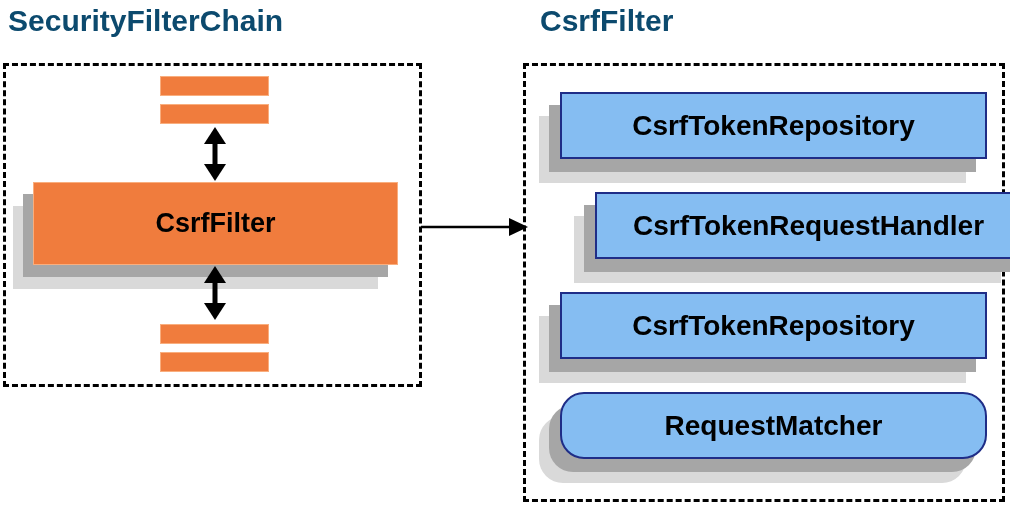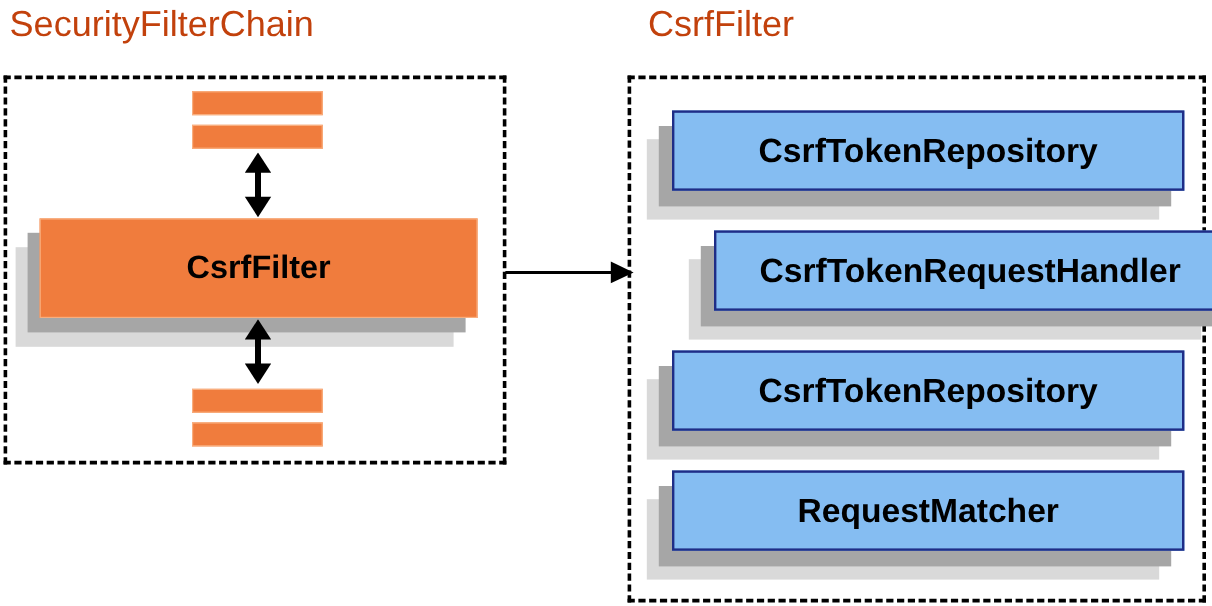--- a/index.html
+++ b/index.html
@@ -10,23 +10,23 @@
     height: 505px;
     background: #ffffff;
     font-family: "Liberation Sans", "DejaVu Sans", sans-serif;
     color: #000;
     overflow: hidden;
   }
   .title {
     position: absolute;
     top: 2px;
     font-size: 30px;
-    font-weight: 400;
+    font-weight: 700;
     line-height: 38px;
-    color: #c2410c;
+    color: #0c4a6e;
     white-space: nowrap;
   }
   #left-title  { left: 8px; }
   #right-title { left: 540px; }
 
   .panel {
     position: absolute;
     border: 3px dashed #000000;
     background: transparent;
   }
@@ -89,21 +89,21 @@
     box-shadow: -11px 13px 0 #A6A6A6, -21px 24px 0 #D9D9D9;
     display: flex;
     align-items: center;
     justify-content: center;
     font-size: 28px;
     font-weight: 700;
   }
   #component-1 { top: 26px; }
   #component-2 { top: 126px; margin-left: 35px; }
   #component-3 { top: 226px; }
-  #component-4 { top: 326px; }
+  #component-4 { top: 326px; border-radius: 24px; }
 </style>
 </head>
 <body>
 
 <div id="stage">
 
   <div class="title" id="left-title">SecurityFilterChain</div>
 
   <div class="title" id="right-title">CsrfFilter</div>
 

